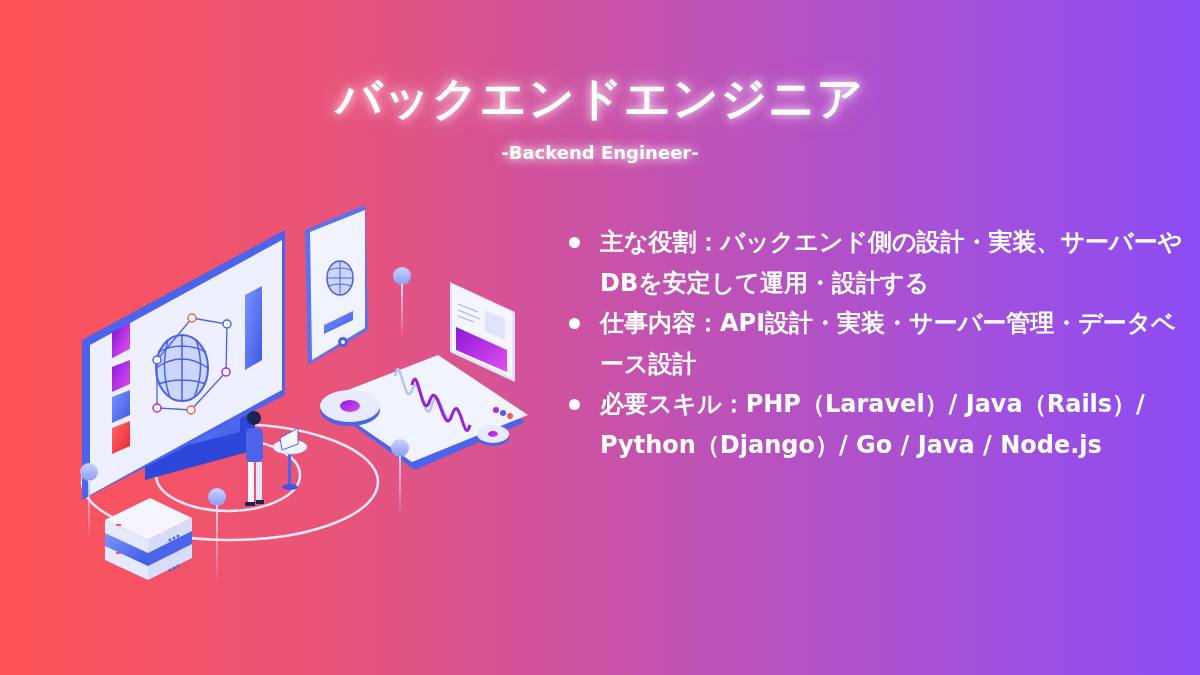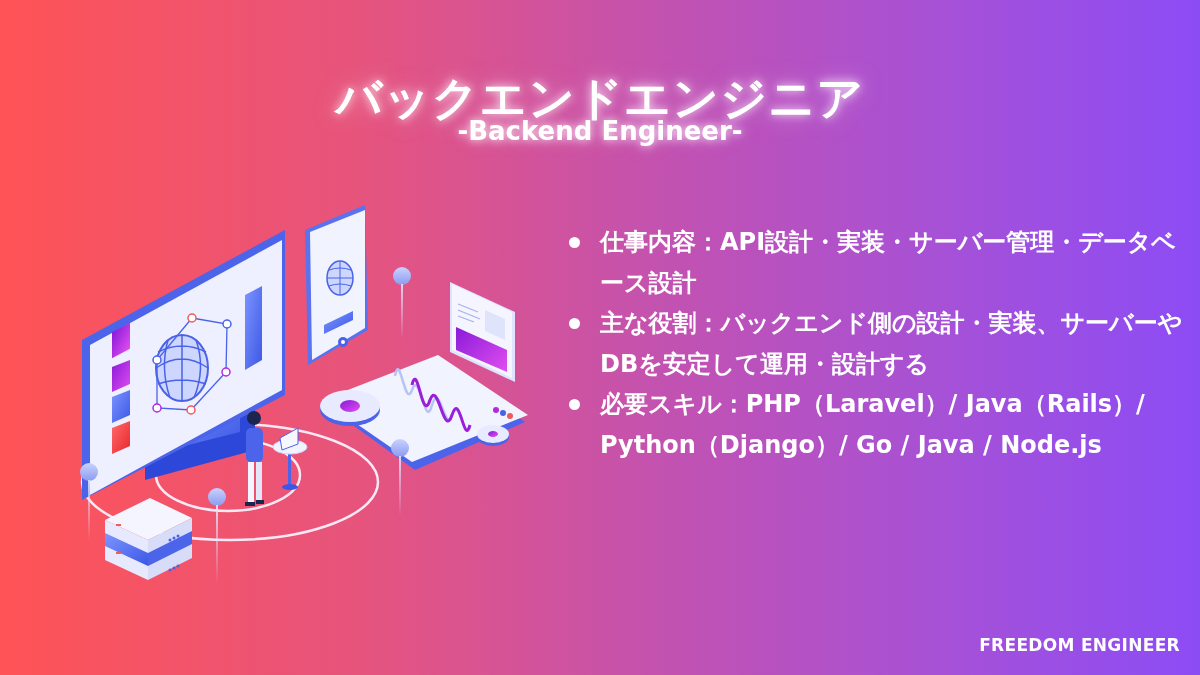--- a/index.html
+++ b/index.html
@@ -3,22 +3,22 @@
 <meta charset="utf-8">
 <style>
   html,body{margin:0;padding:0;}
   body{width:1200px;height:675px;overflow:hidden;position:relative;
     font-family:"DejaVu Sans","Liberation Sans",sans-serif;}
   .slide{position:absolute;inset:0;
     background:linear-gradient(90deg,#ff5356 0%,#e6547d 30%,#c352b0 55%,#a751d6 78%,#8c4cf5 100%);}
   .title{position:absolute;left:0;right:0;top:68px;text-align:center;color:#fff;
     font-size:46px;font-weight:bold;letter-spacing:1px;
     text-shadow:0 0 10px rgba(255,255,255,.85),0 0 22px rgba(255,220,255,.55);}
-  .subtitle{position:absolute;left:0;right:0;top:116px;text-align:center;color:#fff;
-    font-size:26px;font-weight:bold;
+  .subtitle{position:absolute;left:0;right:0;top:142px;text-align:center;color:#fff;
+    font-size:18px;font-weight:bold;
     text-shadow:0 0 8px rgba(255,255,255,.8),0 0 16px rgba(255,220,255,.5);}
   .bullets{position:absolute;left:566px;top:222px;width:620px;margin:0;padding:0;list-style:none;color:#fff;}
   .bullets li{position:relative;padding-left:34px;font-size:24px;font-weight:bold;line-height:40.5px;}
   .bullets li .dot{position:absolute;left:3px;top:15px;width:11px;height:11px;border-radius:50%;background:#fff;}
   .brand{position:absolute;right:20px;bottom:20px;color:#fff;font-size:17px;font-weight:bold;letter-spacing:.3px;}
   .illus{position:absolute;left:60px;top:200px;width:480px;height:400px;}
 </style>
 </head>
 <body>
 
@@ -159,19 +159,18 @@
       <circle cx="340" cy="248" r="9" fill="url(#gPin)"></circle>
         <rect x="339" y="256" width="2" height="60" fill="url(#gStem)"></rect>
       <circle cx="29" cy="272" r="9" fill="url(#gPin)"></circle>
         <rect x="28" y="280" width="2" height="60" fill="url(#gStem)"></rect>
       <circle cx="157" cy="297" r="9" fill="url(#gPin)"></circle>
         <rect x="156" y="305" width="2" height="80" fill="url(#gStem)"></rect>
     </g>
   </svg>
 
   <ul class="bullets">
+    <li><span class="dot"></span><span>主な役割：バックエンド側の設計・実装、サーバーやDBを安定して運用・設計する</span></li>
     <li><span class="dot"></span><span>仕事内容：API設計・実装・サーバー管理・データベース設計</span></li>
-    <li><span class="dot"></span><span>主な役割：バックエンド側の設計・実装、サーバーやDBを安定して運用・設計する</span></li>
     <li><span class="dot"></span><span>必要スキル：PHP（Laravel）/ Java（Rails）/ Python（Django）/ Go / Java / Node.js</span></li>
   </ul>
 
-  <div class="brand">FREEDOM ENGINEER</div>
 </div>
 
 </body></html>

